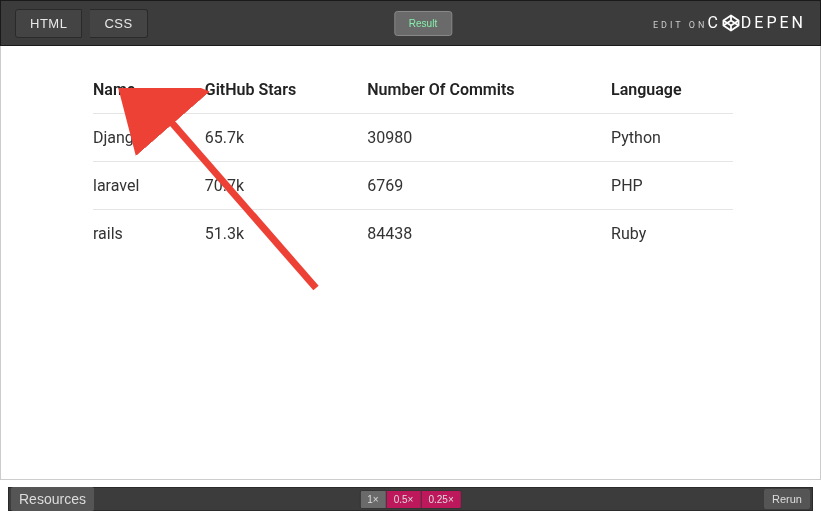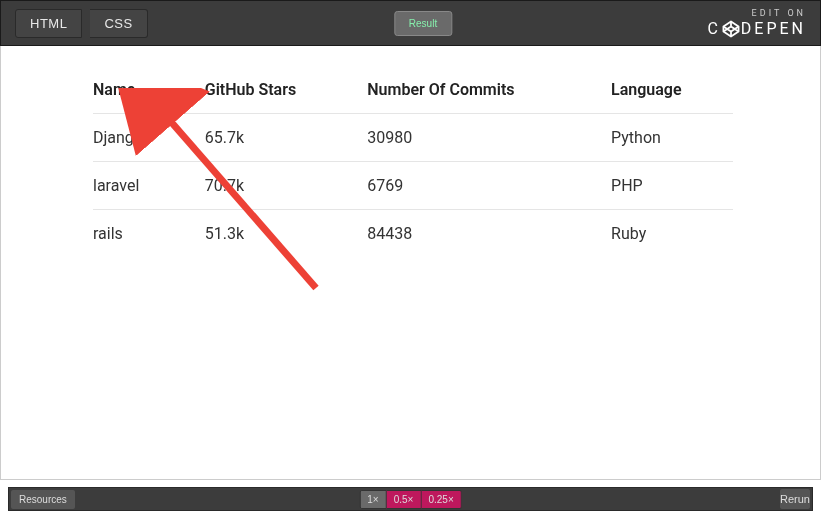--- a/index.html
+++ b/index.html
@@ -43,21 +43,21 @@
       border: 1px solid #888;
       padding: 6px 14px;
       font-size: 10px;
       border-radius: 3px;
       cursor: pointer;
       margin-left: 25px;
     }
     .topbar-right {
       margin-left: auto;
       display: flex;
-      flex-direction: column;
+      flex-direction: row;
       align-items: flex-end;
       line-height: 1;
     }
     .edit-on {
       color: #ccc;
       font-size: 9px;
       letter-spacing: 3px;
       margin-bottom: 2px;
     }
     .codepen-logo {
@@ -118,21 +118,21 @@
       align-items: center;
       padding: 0 2px;
       font-size: 11px;
       color: #ddd;
     }
     .resources-btn {
       background: #555;
       border: none;
       color: #ddd;
       padding: 4px 8px;
-      font-size: 10px;
+      font-size: 14px;
       cursor: pointer;
       border-radius: 2px;
     }
     .zoom-group {
       position: absolute;
       left: 50%;
       transform: translateX(-50%);
       display: flex;
     }
     .zoom-btn {
@@ -145,21 +145,21 @@
     }
     .zoom-btn.active { background: #6a6a6a; }
     .zoom-btn:first-child { border-radius: 2px 0 0 2px; }
     .zoom-btn:last-child { border-radius: 0 2px 2px 0; }
     .zoom-btn + .zoom-btn { border-left: none; }
     .rerun-btn {
       margin-left: auto;
       background: #555;
       border: none;
       color: #ddd;
-      padding: 4px 0;
+      padding: 4px 8px;
       font-size: 11px;
       cursor: pointer;
       border-radius: 2px;
     }
   </style>
 </head>
 <body>
 
 <div class="topbar">
   <div class="topbar-left">

